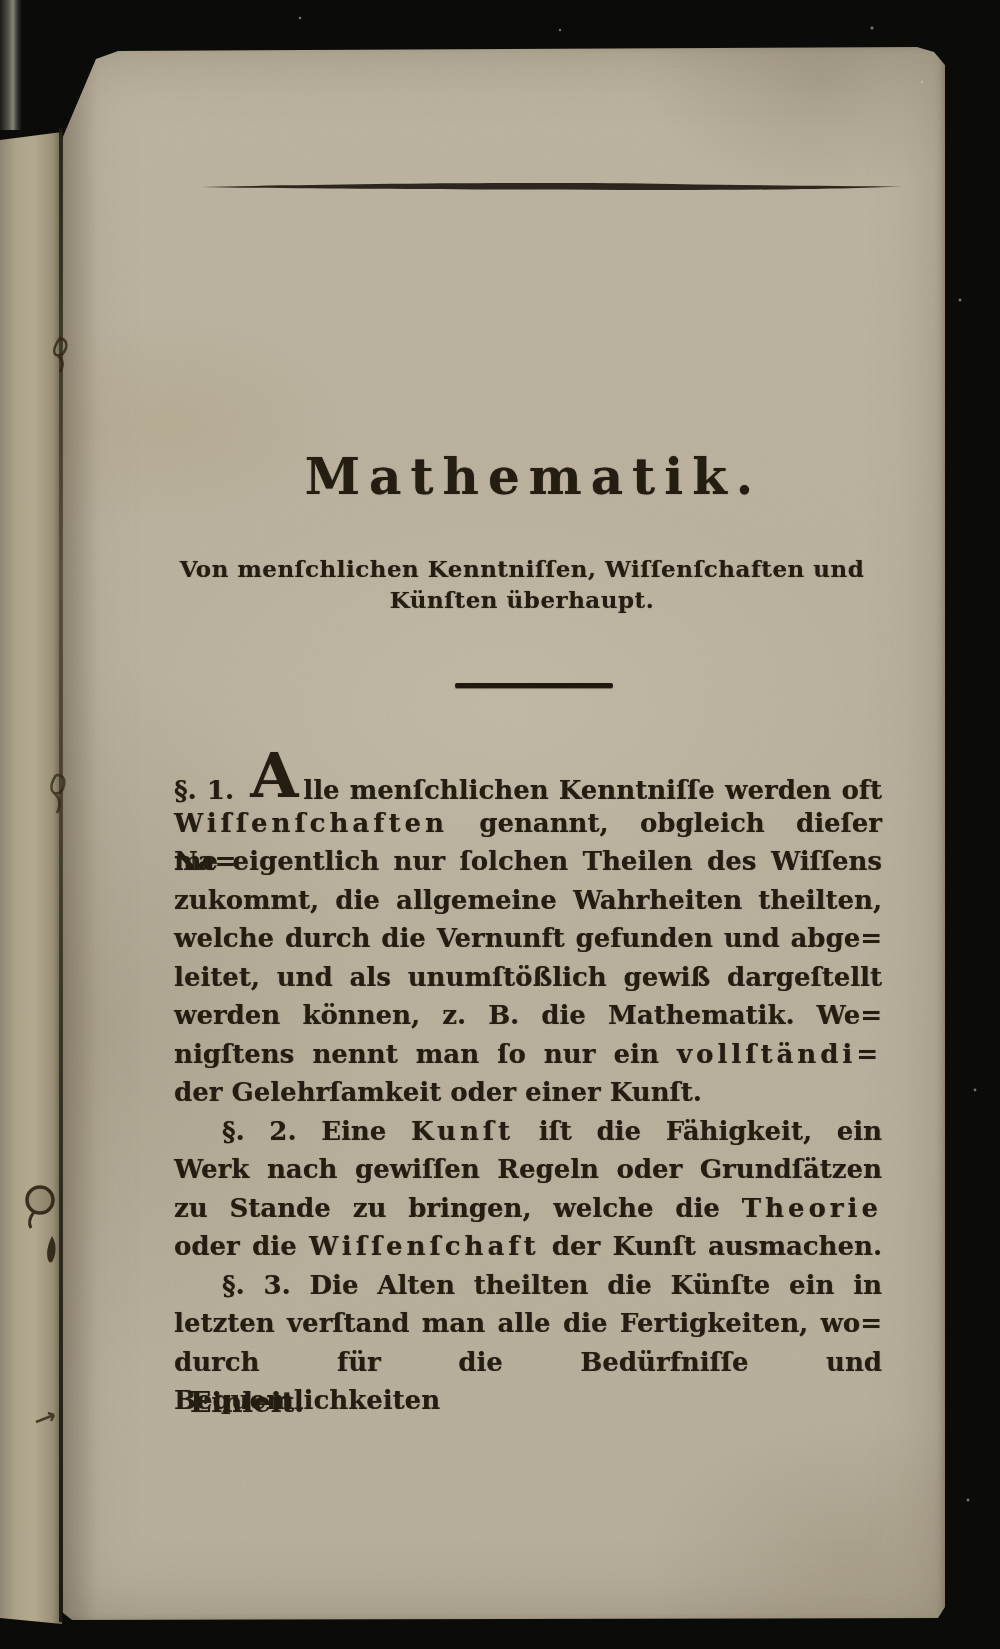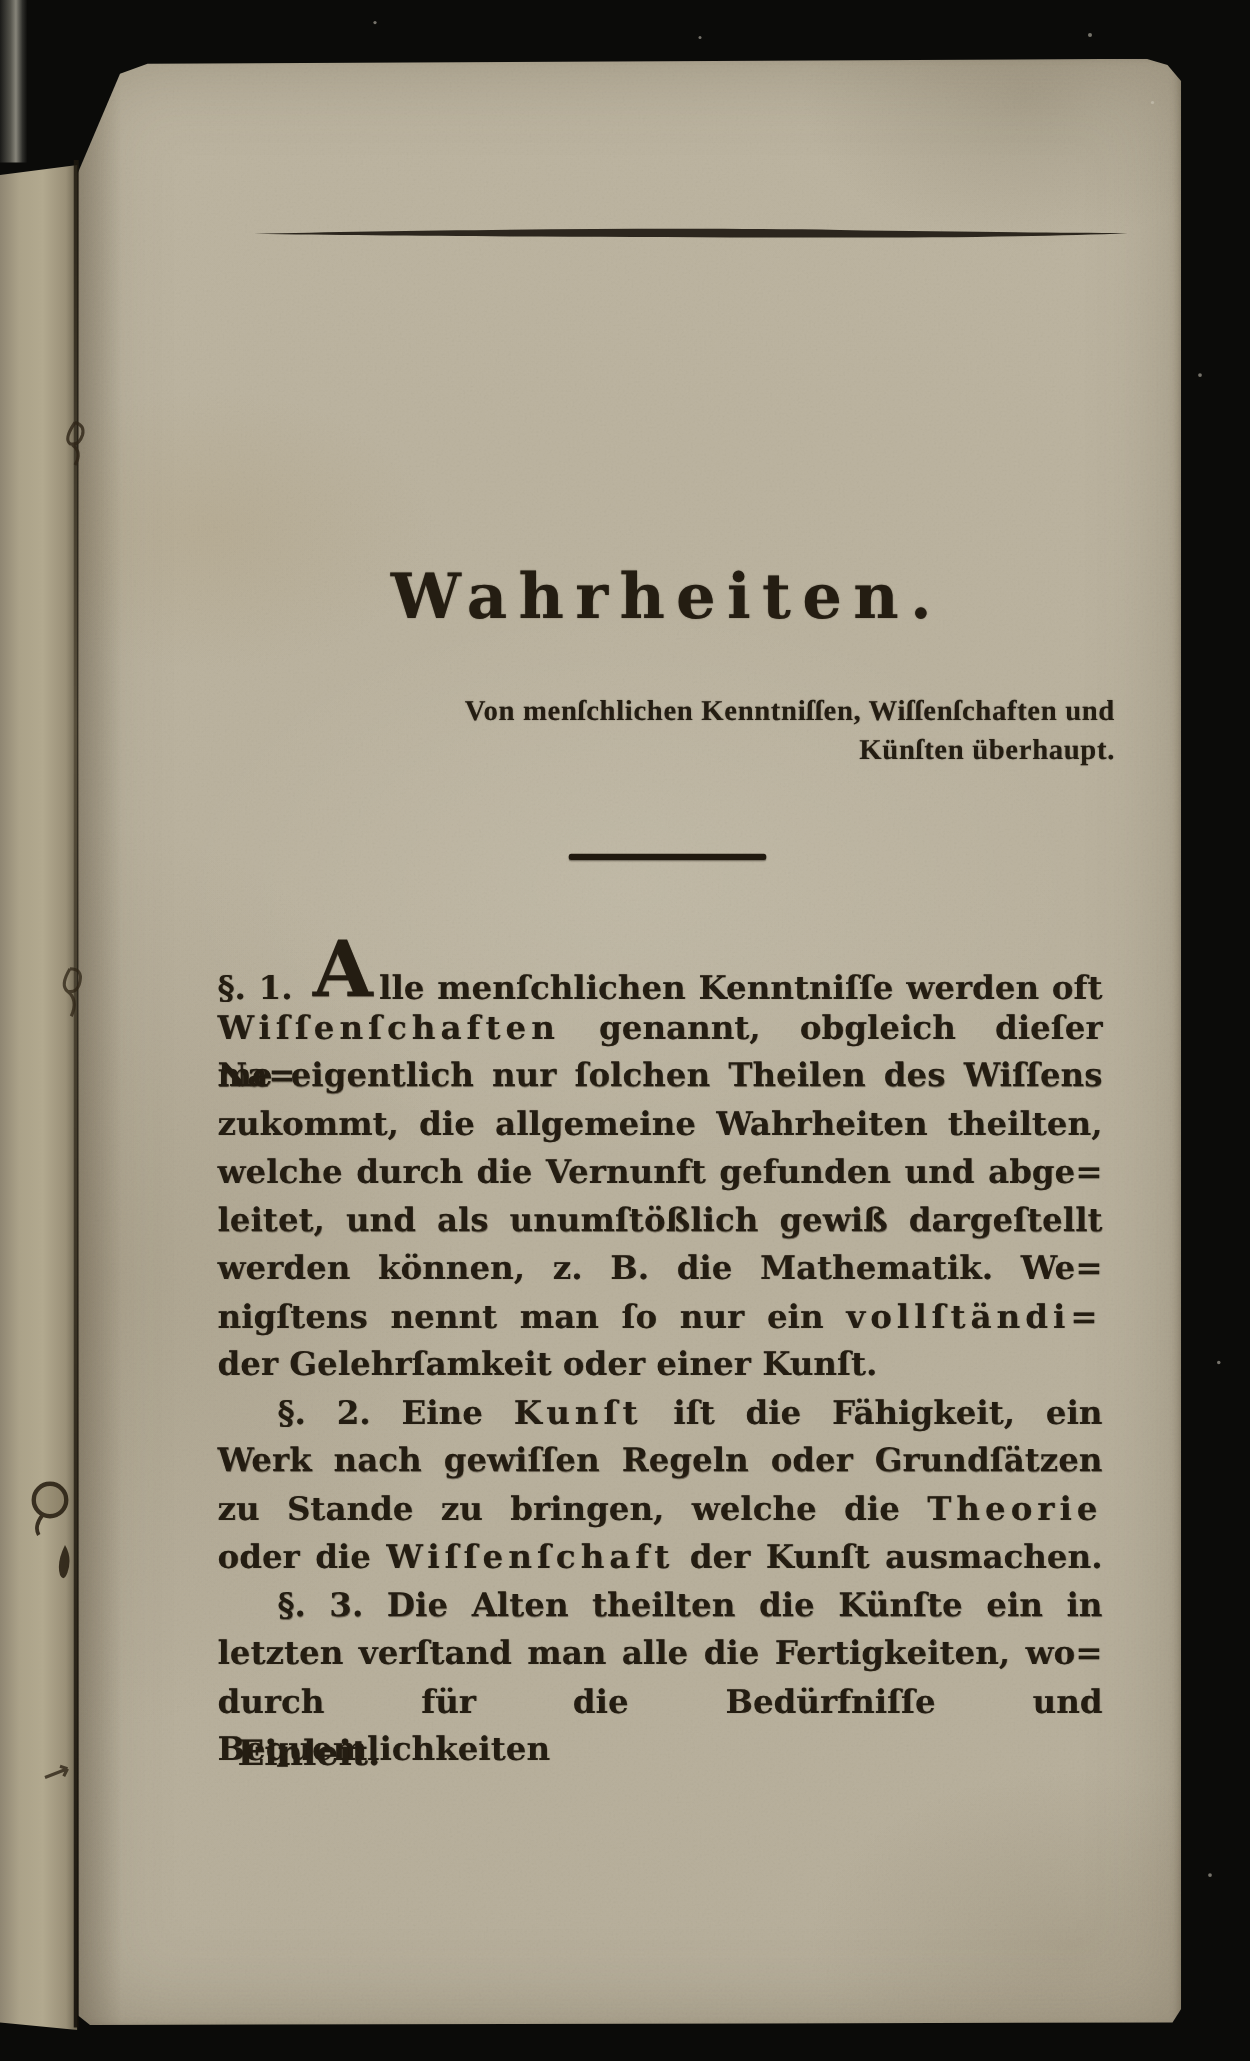--- a/index.html
+++ b/index.html
@@ -28,23 +28,23 @@
         box-shadow:inset 0 0 70px rgba(88,78,58,.35), inset -4px 0 8px -3px rgba(80,70,50,.5);}
   
   .crease{position:absolute;left:59px;top:128px;width:4px;height:1494px;z-index:3;
         background:linear-gradient(180deg,rgba(30,25,15,.85),rgba(58,49,33,.5) 30%,
                    rgba(34,28,17,.8) 70%,rgba(20,16,10,.9));filter:blur(.4px);}
   .content{position:absolute;inset:0;z-index:2;color:#241d12;font-weight:bold;}
   .rule-top{position:absolute;top:134px;left:140px;width:700px;height:12px;}
   .title{position:absolute;top:400px;left:0;width:100%;box-sizing:border-box;padding-left:60px;
          text-align:center;font-size:50px;letter-spacing:9px;
          text-shadow:0 0 1px rgba(36,28,16,.6);}
-  .subtitle{position:absolute;top:506px;left:90px;width:740px;text-align:right;
+  .subtitle{position:absolute;top:506px;left:90px;width:740px;text-align:center;
          font-size:23px;line-height:31px;letter-spacing:.5px;
-         text-shadow:0 0 1px rgba(36,28,16,.55);font-family:Liberation Serif, serif;}
+         text-shadow:0 0 1px rgba(36,28,16,.55);}
   .rule-short{position:absolute;top:636px;left:393px;width:158px;height:5px;background:#20190f;
          border-radius:2px;box-shadow:0 1px 1px rgba(32,25,15,.45);}
   .bodytext{position:absolute;top:718px;left:112px;width:708px;font-size:26px;line-height:38.5px;
          text-shadow:0.3px 0.3px 0.7px rgba(36,28,16,.55);}
   .bline{text-align:justify;text-align-last:justify;height:38.5px;}
   .bline.last{text-align-last:left;}
   .bline.ind{text-indent:48px;}
   .sp{letter-spacing:4px;}
   .cap{display:inline-block;font-size:62px;line-height:26px;vertical-align:baseline;
        margin:0 5px 0 6px;transform:translateY(-2px);}
@@ -61,21 +61,21 @@
   <div class="prev-edge"></div>
 
   <div class="page">
     <div class="content">
 
       <svg class="rule-top" viewBox="0 0 700 12" preserveAspectRatio="none">
         <path d="M0,6 C120,3.5 320,0.5 470,3 C560,4.5 640,5 700,5.5
                  C640,8 540,9.5 420,9 C260,8.5 110,8 0,6 Z" fill="#1f1a12" opacity="0.92"></path>
       </svg>
 
-      <div class="title">Wahrheiten.</div>
+      <div class="title">Mathematik.</div>
 
       <div class="subtitle">
         <div>Von menſchlichen Kenntniſſen, Wiſſenſchaften und</div>
         <div>Künſten überhaupt.</div>
       </div>
 
       <div class="rule-short"></div>
 
       <div class="bodytext">
           <div class="bline"><span>§. 1. </span><span class="cap">A</span>lle menſchlichen Kenntniſſe werden oft</div>

